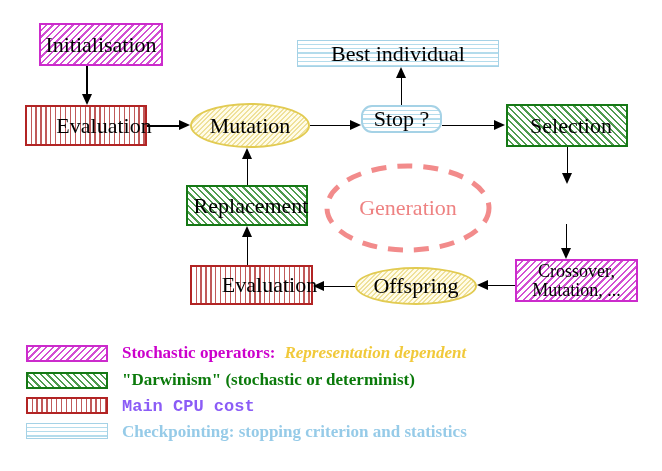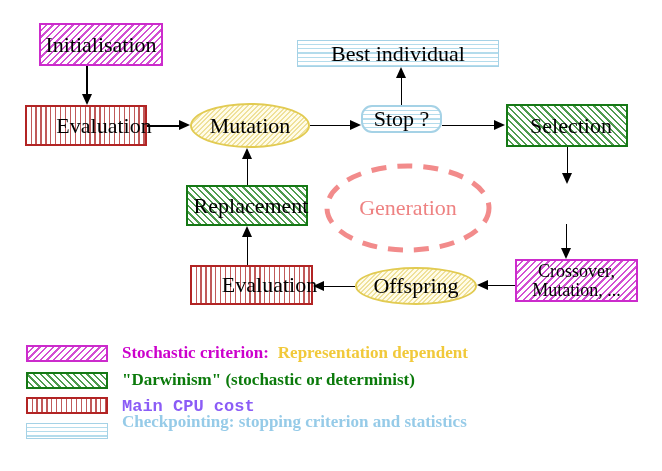--- a/index.html
+++ b/index.html
@@ -41,21 +41,21 @@
     display:flex; align-items:center; justify-content:center;
     font-size:22px; color:#ee8282;
   }
   
   .swatch { position:absolute; box-sizing:border-box; left:26px; width:82px; height:17px; }
   .legend-text {
     position:absolute; left:122px; height:22px; display:flex; align-items:center;
     font-size:17px; font-weight:bold; white-space:pre;
   }
   .lg-magenta { color:#cc00cc; }
-  .lg-gold    { color:#f1c93a; margin-left:9px; }
+  .lg-gold    { color:#f1c93a; margin-left:9px;font-style:italic; }
   .lg-green   { color:#0b7a0b; }
   .lg-red     { color:#8b5cf6;font-family:Liberation Mono, monospace; }
   .lg-blue    { color:#96cbe8; }
   .small-label { font-size:18px; }
 </style>
 </head>
 <body>
 
 <div id="canvas">
 
@@ -130,26 +130,26 @@
     <div class="line" style="left:246.5px;top:236px;width:1.5px;height:29px;"></div>
     <div class="head head-up" style="left:241.5px;top:226px;"></div>
   </div>
   <div>
     <div class="line" style="left:246.5px;top:158px;width:1.5px;height:27px;"></div>
     <div class="head head-up" style="left:241.5px;top:148px;"></div>
   </div>
 
   <div class="swatch hatch-magenta bd-magenta" style="top:345px;"></div>
   <div class="legend-text" style="top:342px;">
-    <span class="lg-magenta">Stochastic criterion:</span>
+    <span class="lg-magenta">Stochastic operators:</span>
     <span class="lg-gold">Representation dependent</span>
   </div>
 
   <div class="swatch hatch-green bd-green" style="top:372px;"></div>
   <div class="legend-text lg-green" style="top:369px;">"Darwinism" (stochastic or determinist)</div>
 
   <div class="swatch stripes-red bd-red" style="top:397px;"></div>
   <div class="legend-text lg-red" style="top:395px;">Main CPU cost</div>
 
   <div class="swatch stripes-blue bd-blue-thin" style="top:423px;height:16px;"></div>
-  <div class="legend-text lg-blue" style="top:411px;">Checkpointing: stopping criterion and statistics</div>
+  <div class="legend-text lg-blue" style="top:421px;">Checkpointing: stopping criterion and statistics</div>
 
 </div>
 
 </body></html>

